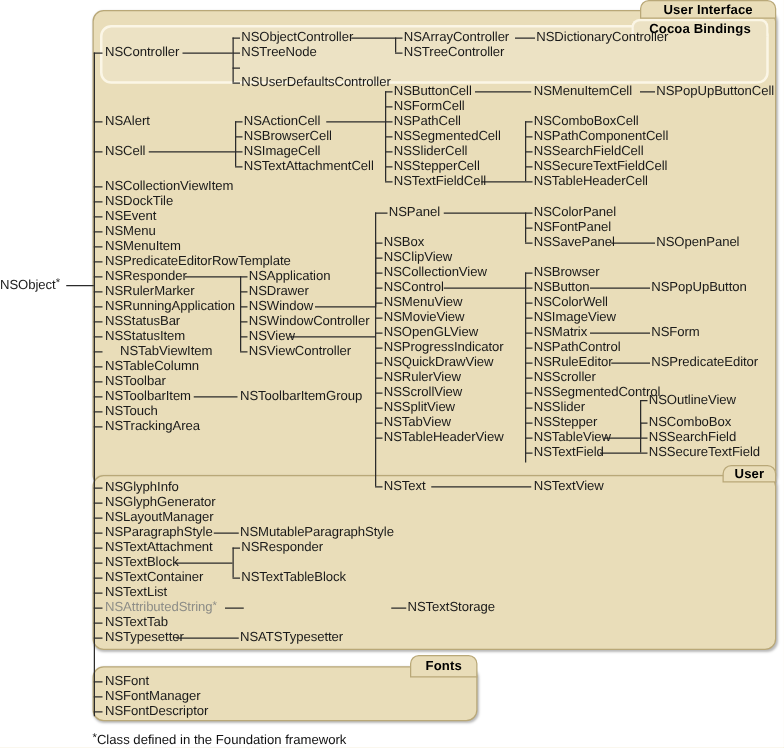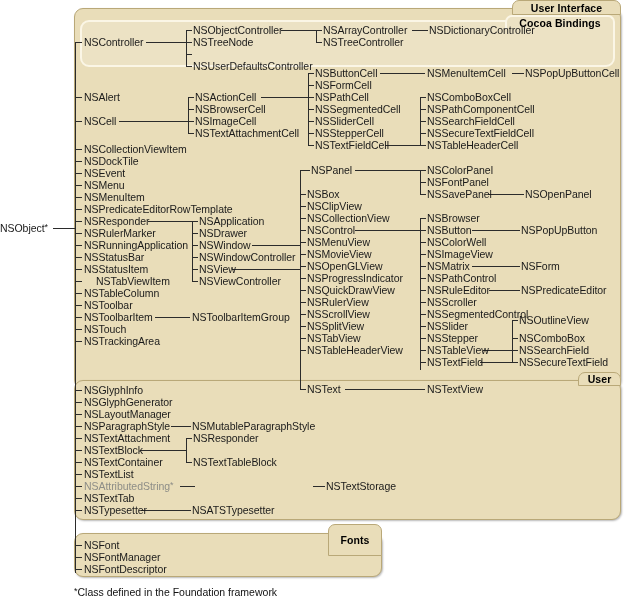--- a/index.html
+++ b/index.html
@@ -53,21 +53,21 @@
   </div>
 
   <div class="tab inner-tab" style="left:505px;top:15px;width:110px;height:14px;">
     <span>Cocoa Bindings</span>
   </div>
 
   <div class="tab" style="left:578px;top:372px;width:43px;height:14px;">
     <span>User</span>
   </div>
 
-  <div class="tab" style="left:328px;top:524px;width:54px;height:32px;">
+  <div class="tab" style="left:328px;top:524px;width:54px;height:18px;">
     <span>Fonts</span>
   </div>
 
   <div class="h" style="left:53px;top:228px;width:22px;"></div>
   <div class="v" style="left:75px;top:42px;height:531px;"></div>
 
   <div class="h" style="left:75px;top:42px;width:7px;"></div>
   <div class="h" style="left:75px;top:97px;width:7px;"></div>
   <div class="h" style="left:75px;top:121px;width:7px;"></div>
   <div class="h" style="left:75px;top:149px;width:7px;"></div>

